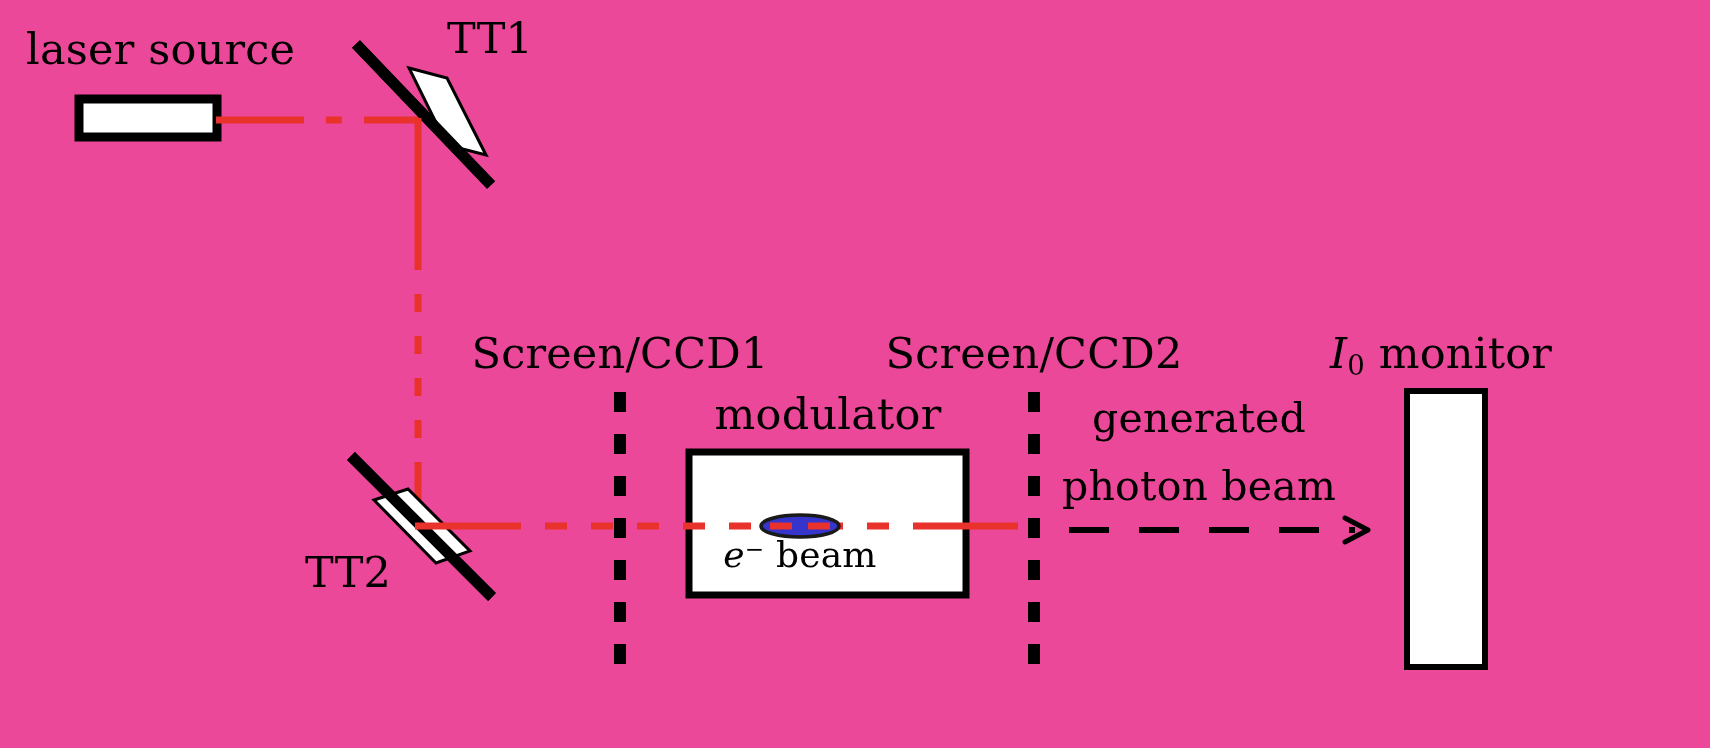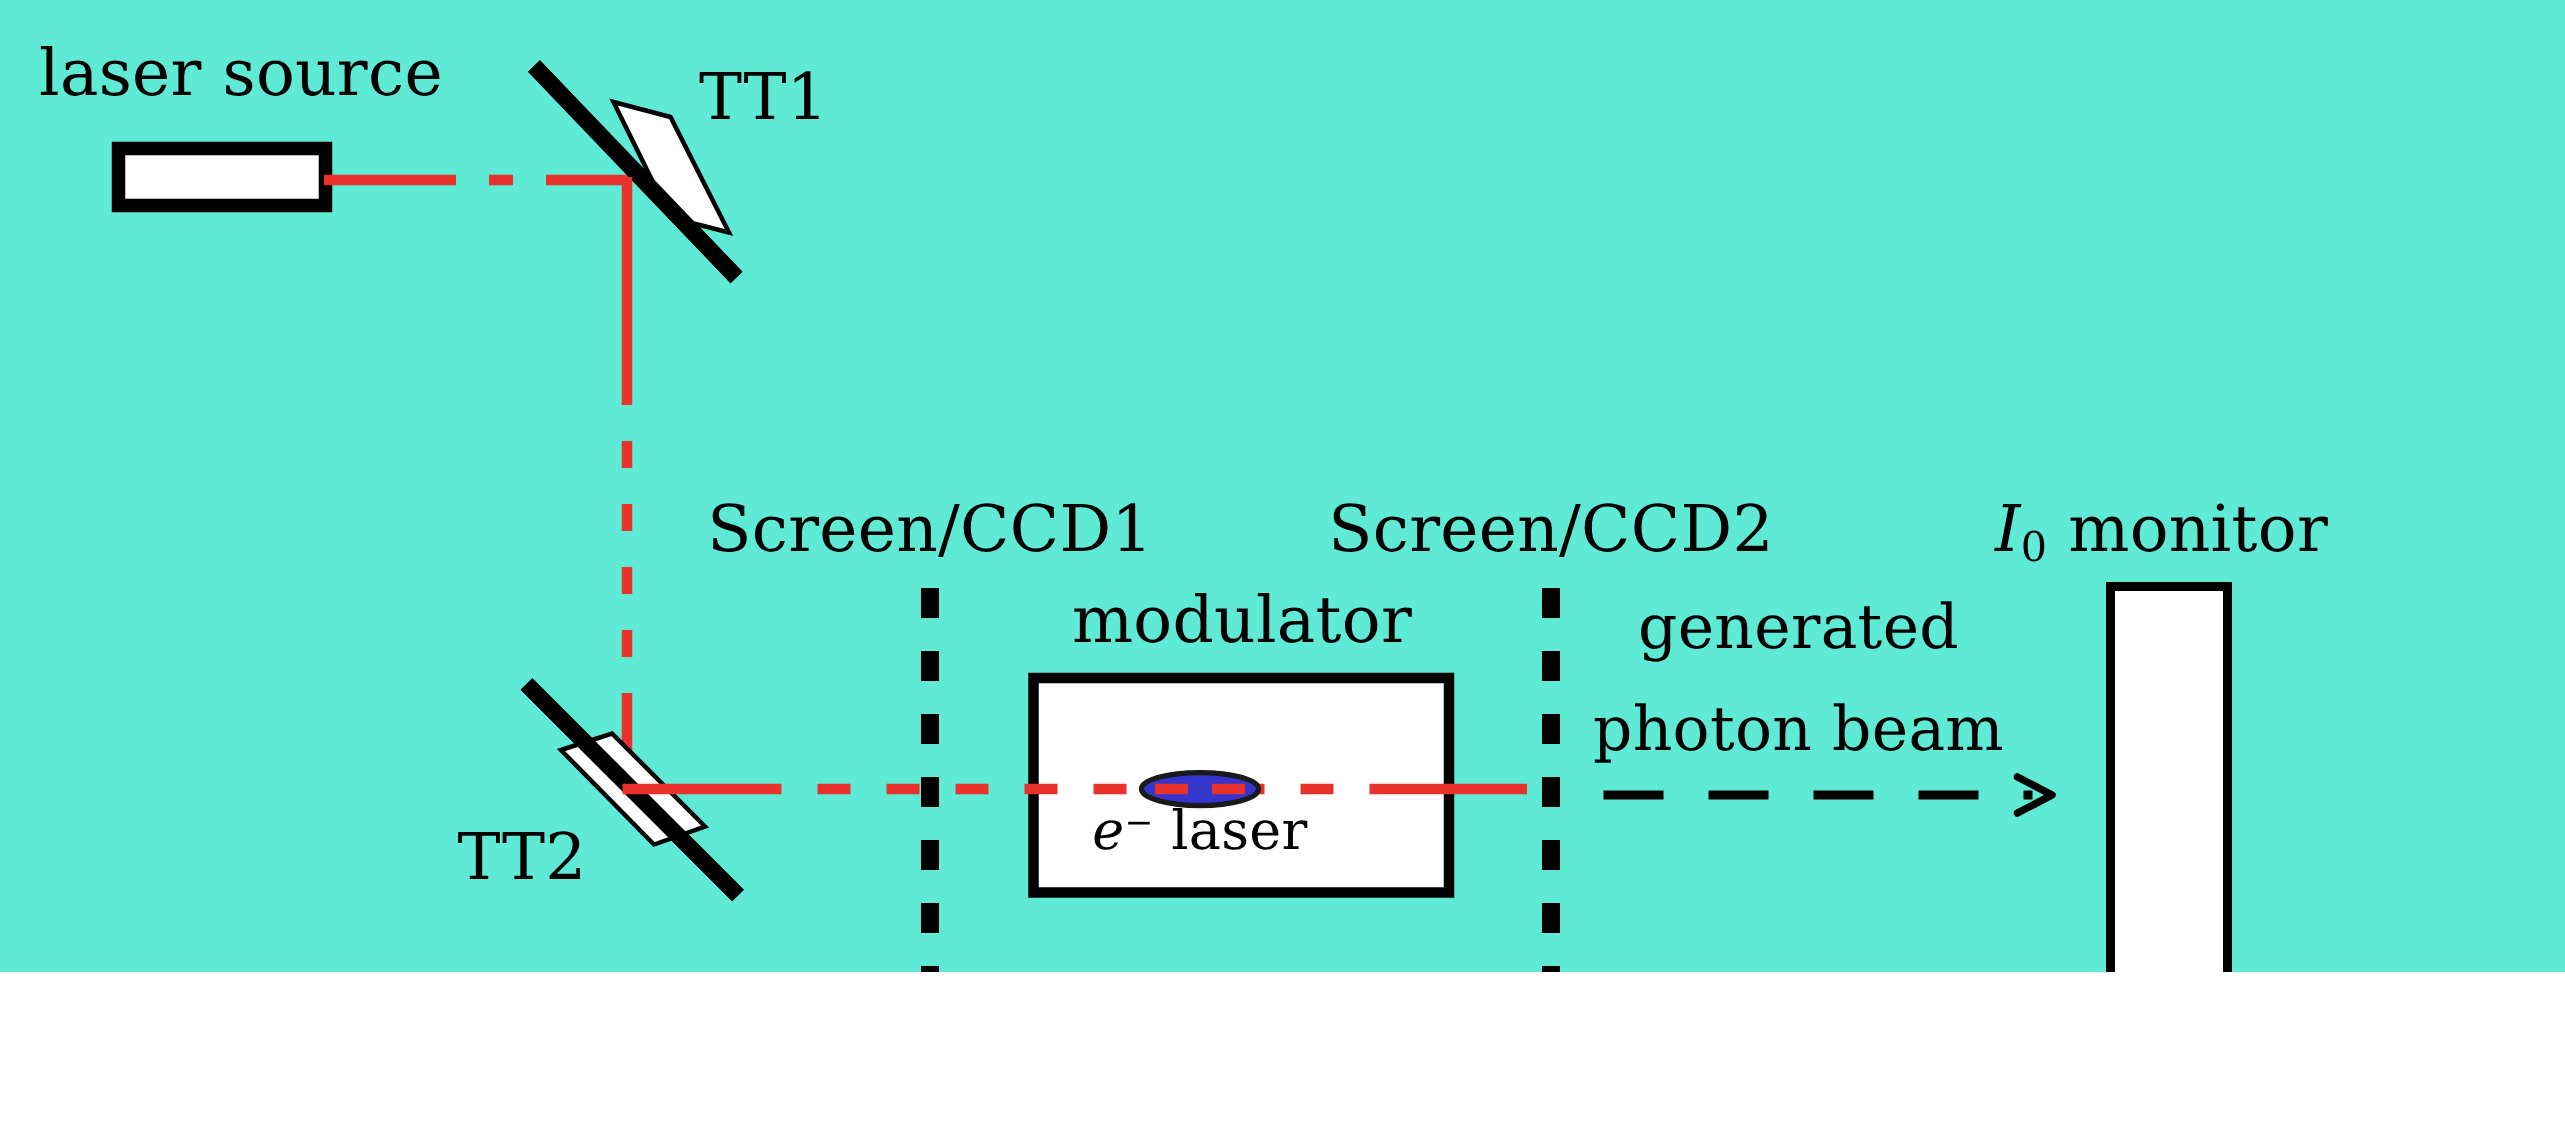--- a/index.html
+++ b/index.html
@@ -7,22 +7,22 @@
     margin: 0;
     padding: 0;
     background: #ffffff;
   }
   body {
     font-family: "DejaVu Serif", "Liberation Serif", serif;
   }
   #stage {
     position: relative;
     width: 1710px;
-    height: 648px;
-    background: #5eead4;
+    height: 748px;
+    background: #ec4899;
     overflow: hidden;
   }
   #stage svg {
     position: absolute;
     left: 0;
     top: 0;
     width: 1710px;
     height: 748px;
   }
   .lbl {
@@ -85,39 +85,39 @@
 
     <line x1="1069" y1="530" x2="1355" y2="530" stroke="#000000" stroke-width="6" stroke-dasharray="40 30"></line>
     <polyline points="1345,518 1368,530 1345,542" fill="none" stroke="#000000" stroke-width="5" stroke-linecap="round" stroke-linejoin="round"></polyline>
 
     <rect x="1407" y="391" width="78" height="276" fill="#ffffff" stroke="#000000" stroke-width="6"></rect>
 
   </svg>
 
   <div class="lbl lbl-lg" style="left:26px; top:28px;">laser source</div>
 
-  <div class="lbl lbl-lg" style="left:447px; top:44px;margin-left:19px;">TT1</div>
+  <div class="lbl lbl-lg" style="left:447px; top:17px;">TT1</div>
 
   <div class="lbl lbl-lg" style="left:305px; top:551px;text-align:right;">TT2</div>
 
   <div class="lbl lbl-lg" style="left:620px; top:332px;">
     <span style="position:absolute; left:0; top:0; transform:translateX(-50%);">Screen/CCD1</span>
   </div>
 
   <div class="lbl lbl-lg" style="left:1034px; top:332px;">
     <span style="position:absolute; left:0; top:0; transform:translateX(-50%);">Screen/CCD2</span>
   </div>
 
   <div class="lbl lbl-lg" style="left:828px; top:393px;">
     <span style="position:absolute; left:0; top:0; transform:translateX(-50%);">modulator</span>
   </div>
 
   <div class="lbl lbl-sm" style="left:800px; top:537px;">
     <span style="position:absolute; left:0; top:0; transform:translateX(-50%); white-space:nowrap;">
-      <span class="ital">e</span><span class="sup">−</span><span>&nbsp;</span><span>laser</span>
+      <span class="ital">e</span><span class="sup">−</span><span>&nbsp;</span><span>beam</span>
     </span>
   </div>
 
   <div class="lbl lbl-md" style="left:1199px; top:398px;">
     <span style="position:absolute; left:0; top:0; transform:translateX(-50%);">generated</span>
   </div>
 
   <div class="lbl lbl-md" style="left:1199px; top:466px;">
     <span style="position:absolute; left:0; top:0; transform:translateX(-50%);">photon beam</span>
   </div>

